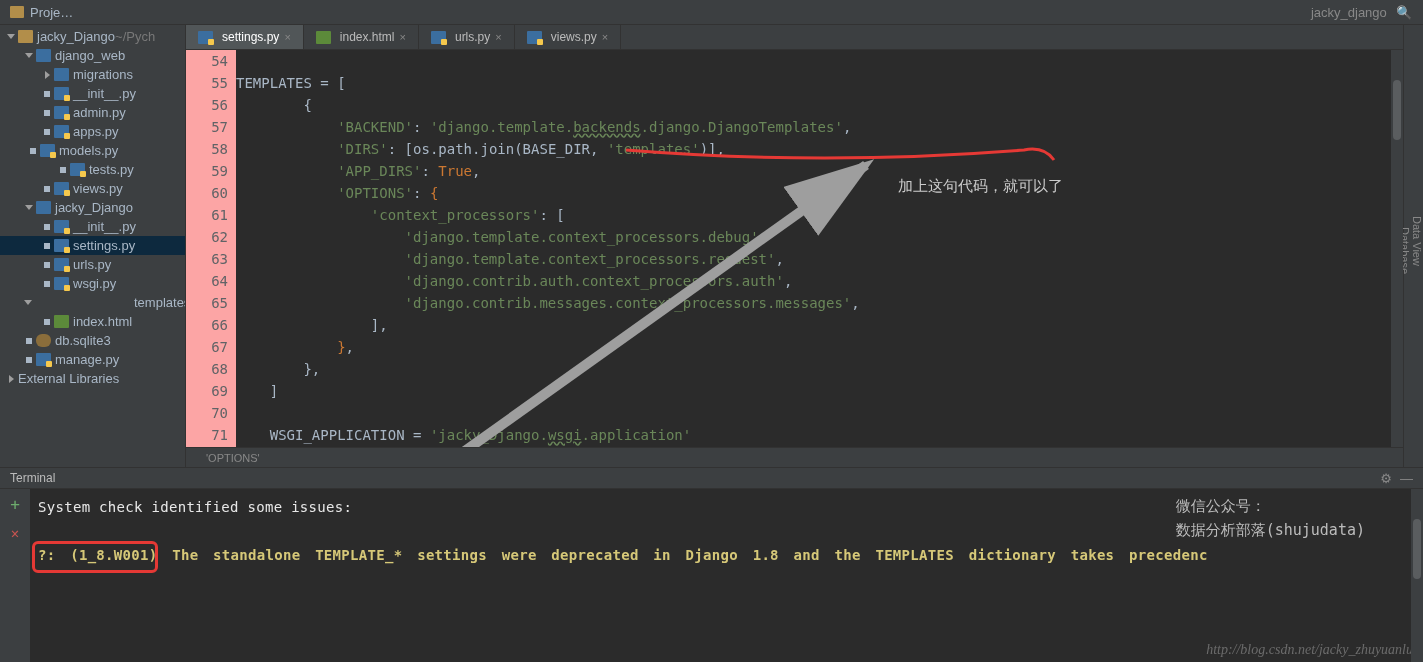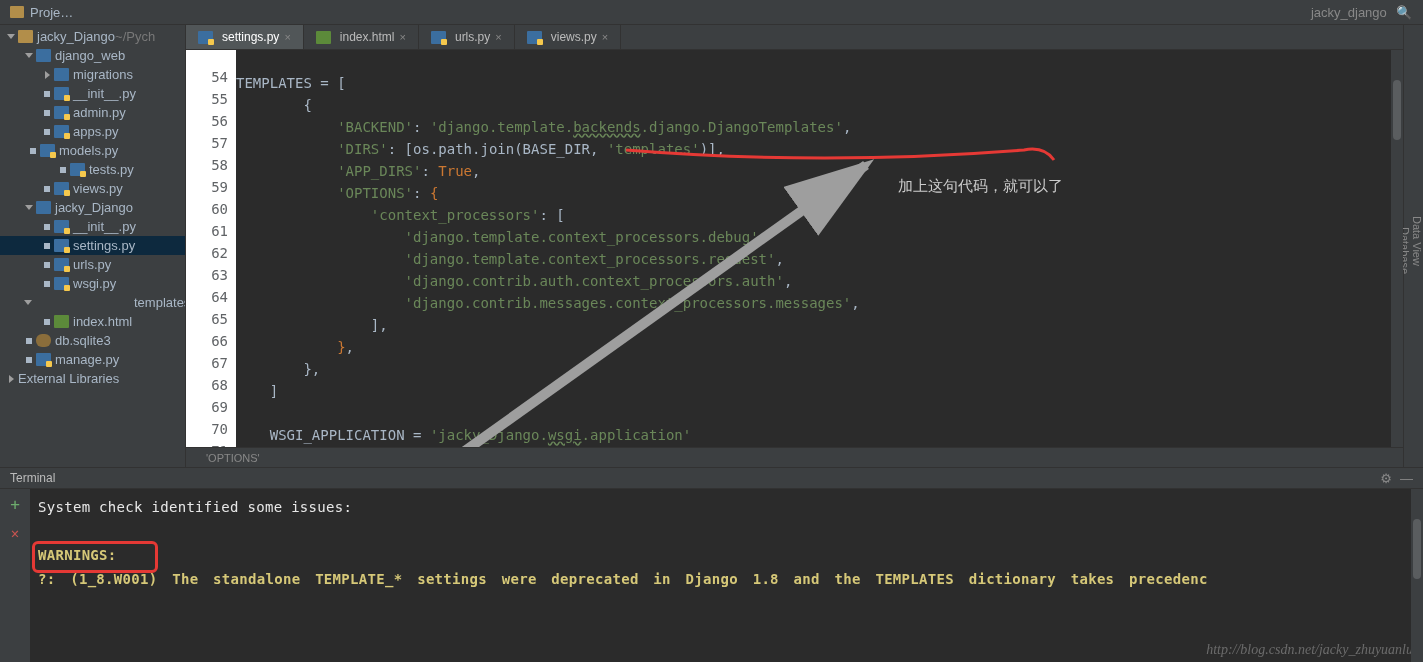--- a/index.html
+++ b/index.html
@@ -24,21 +24,21 @@
 .fico.pyf::after { content:""; position:absolute; width:6px; height:6px; background:#f5c84d; right:-1px; bottom:-1px; border-radius:1px; }
 .fico.html { background:#5c8a3a; }
 .fico.db { background:#8a6d3b; border-radius:6px; }
 .dim { color:#787878; }
 .editor-area { flex:1; display:flex; flex-direction:column; background:#2b2b2b; }
 .tabs { height:25px; display:flex; background:#3c3f41; border-bottom:1px solid #323232; }
 .tab { padding:0 12px; display:flex; align-items:center; gap:5px; border-right:1px solid #323232; color:#bbb; font-size:12px; cursor:pointer; }
 .tab.active { background:#515658; color:#fff; }
 .tab .x { color:#888; font-size:11px; }
 .scroll-body { flex:1; display:flex; overflow:hidden; position:relative; }
-.gutter { width:50px; padding-right:8px; text-align:right; background:#ffffff; color:#606366; font-family:Consolas,monospace; font-size:14px; line-height:22px; padding-top:16px; }
+.gutter { width:50px; padding-right:8px; text-align:right; background:#fca5a5; color:#606366; font-family:Consolas,monospace; font-size:14px; line-height:22px; padding-top:0px; }
 .code { flex:1; font-family:Consolas,monospace; font-size:14px; line-height:22px; white-space:pre; color:#a9b7c6; padding-top:0px; position:relative; }
 .orange { color:#cc7832; }
 .green { color:#6a8759; }
 .green-u { color:#6a8759; text-decoration:underline; text-decoration-style:wavy; text-decoration-color:#6a8759; }
 .breadcrumb { height:20px; background:#3c3f41; font-size:11px; color:#888; padding-left:20px; display:flex; align-items:center; border-top:1px solid #323232; }
 .right-edge { width:20px; background:#3c3f41; border-left:1px solid #323232; writing-mode:vertical-rl; text-orientation:mixed; font-size:11px; color:#888; text-align:center; padding-top:10px; }
 .term-header { height:22px; background:#3c3f41; display:flex; align-items:center; padding:0 10px; border-top:1px solid #323232; border-bottom:1px solid #323232; }
 .term-header span.title { font-size:12px; color:#bbb; }
 .term-tools { margin-left:auto; display:flex; gap:8px; color:#888; }
 .terminal { height:175px; background:#2b2b2b; display:flex; font-family:Consolas,monospace; font-size:14px; line-height:24px; position:relative; }
@@ -252,19 +252,21 @@
 </div>
 
 <div class="terminal">
   <div class="term-gutter">
     <span class="plus">+</span>
     <span class="xred">✕</span>
   </div>
   <div class="term-text" id="termtext">
       <div class="term-white">System check identified some issues:</div>
       <div class="">&nbsp;</div>
-      <div class="term-yellow">WARNINGS:</div>
       <div class="term-yellow" style="word-spacing: 6px;">?: (1_8.W001) The standalone TEMPLATE_* settings were deprecated in Django 1.8 and the TEMPLATES dictionary takes precedenc</div>
     </div>
   <div class="red-box"></div>
+  <div class="wx">
+    <span>微信公众号：</span><br><span>数据分析部落(shujudata)</span>
+  </div>
   <div class="blogurl">http://blog.csdn.net/jacky_zhuyuanlu</div>
   <div class="scrollbar-v"></div>
 </div>
 
 </body></html>

